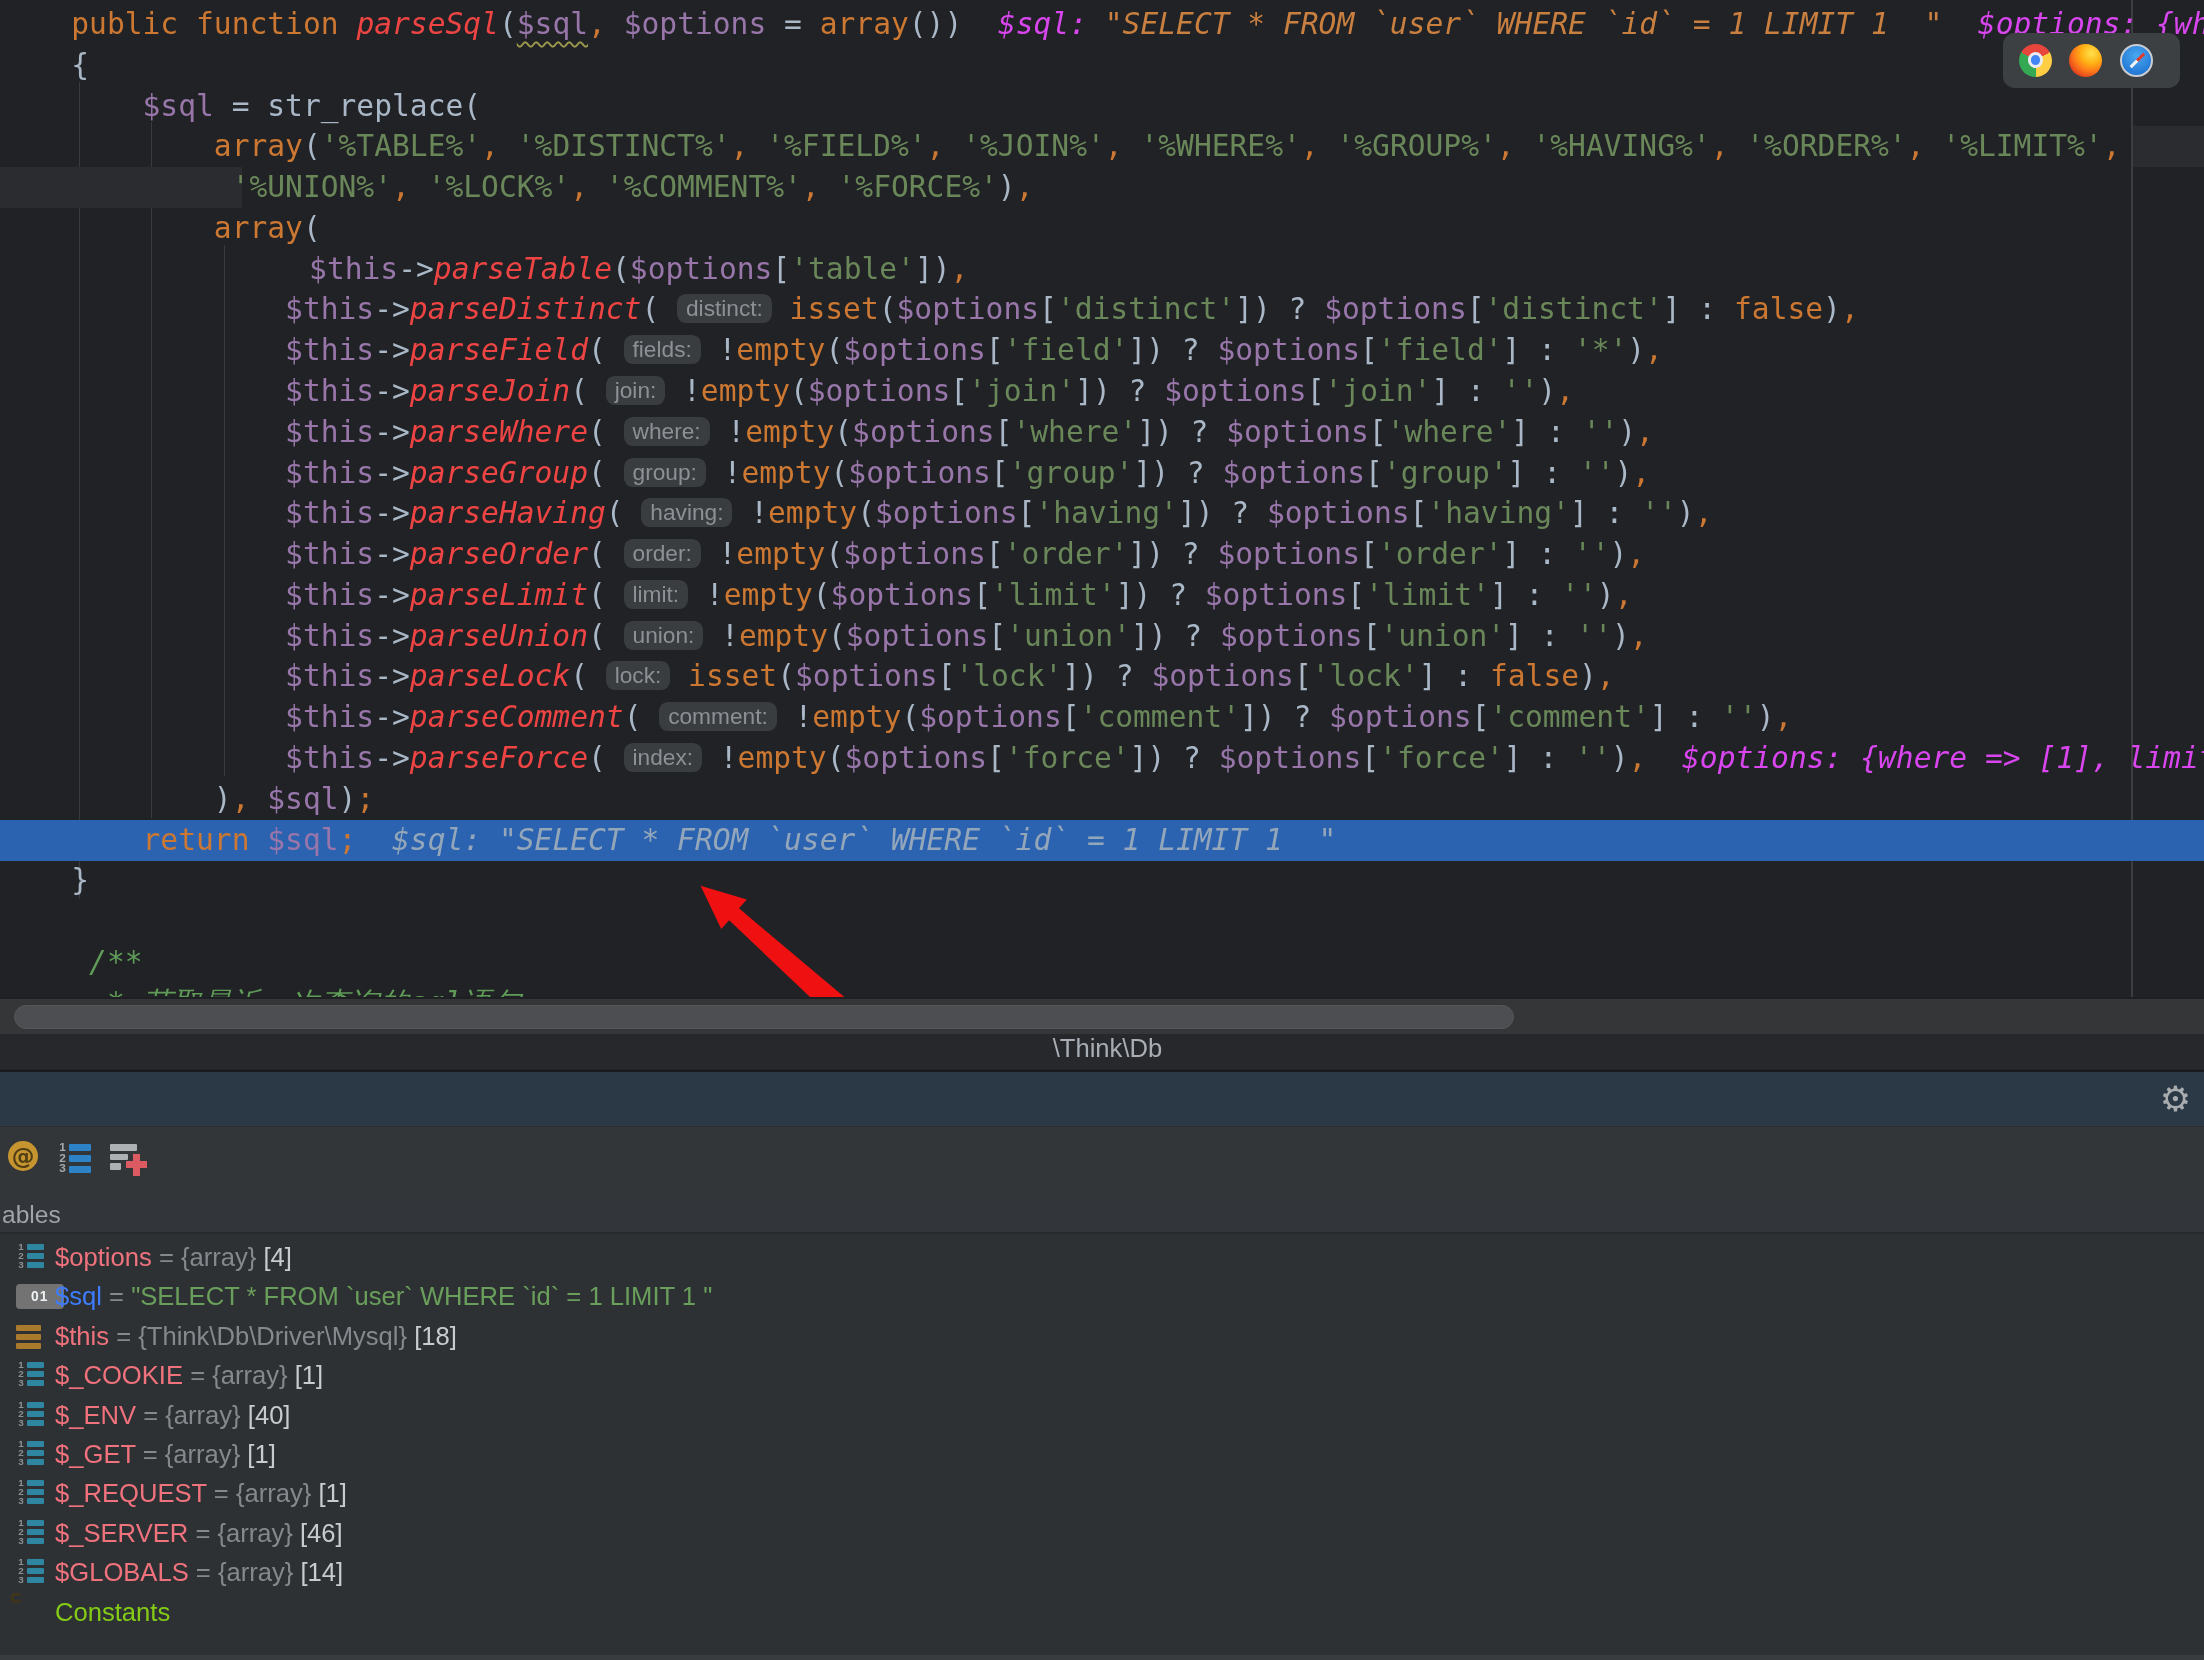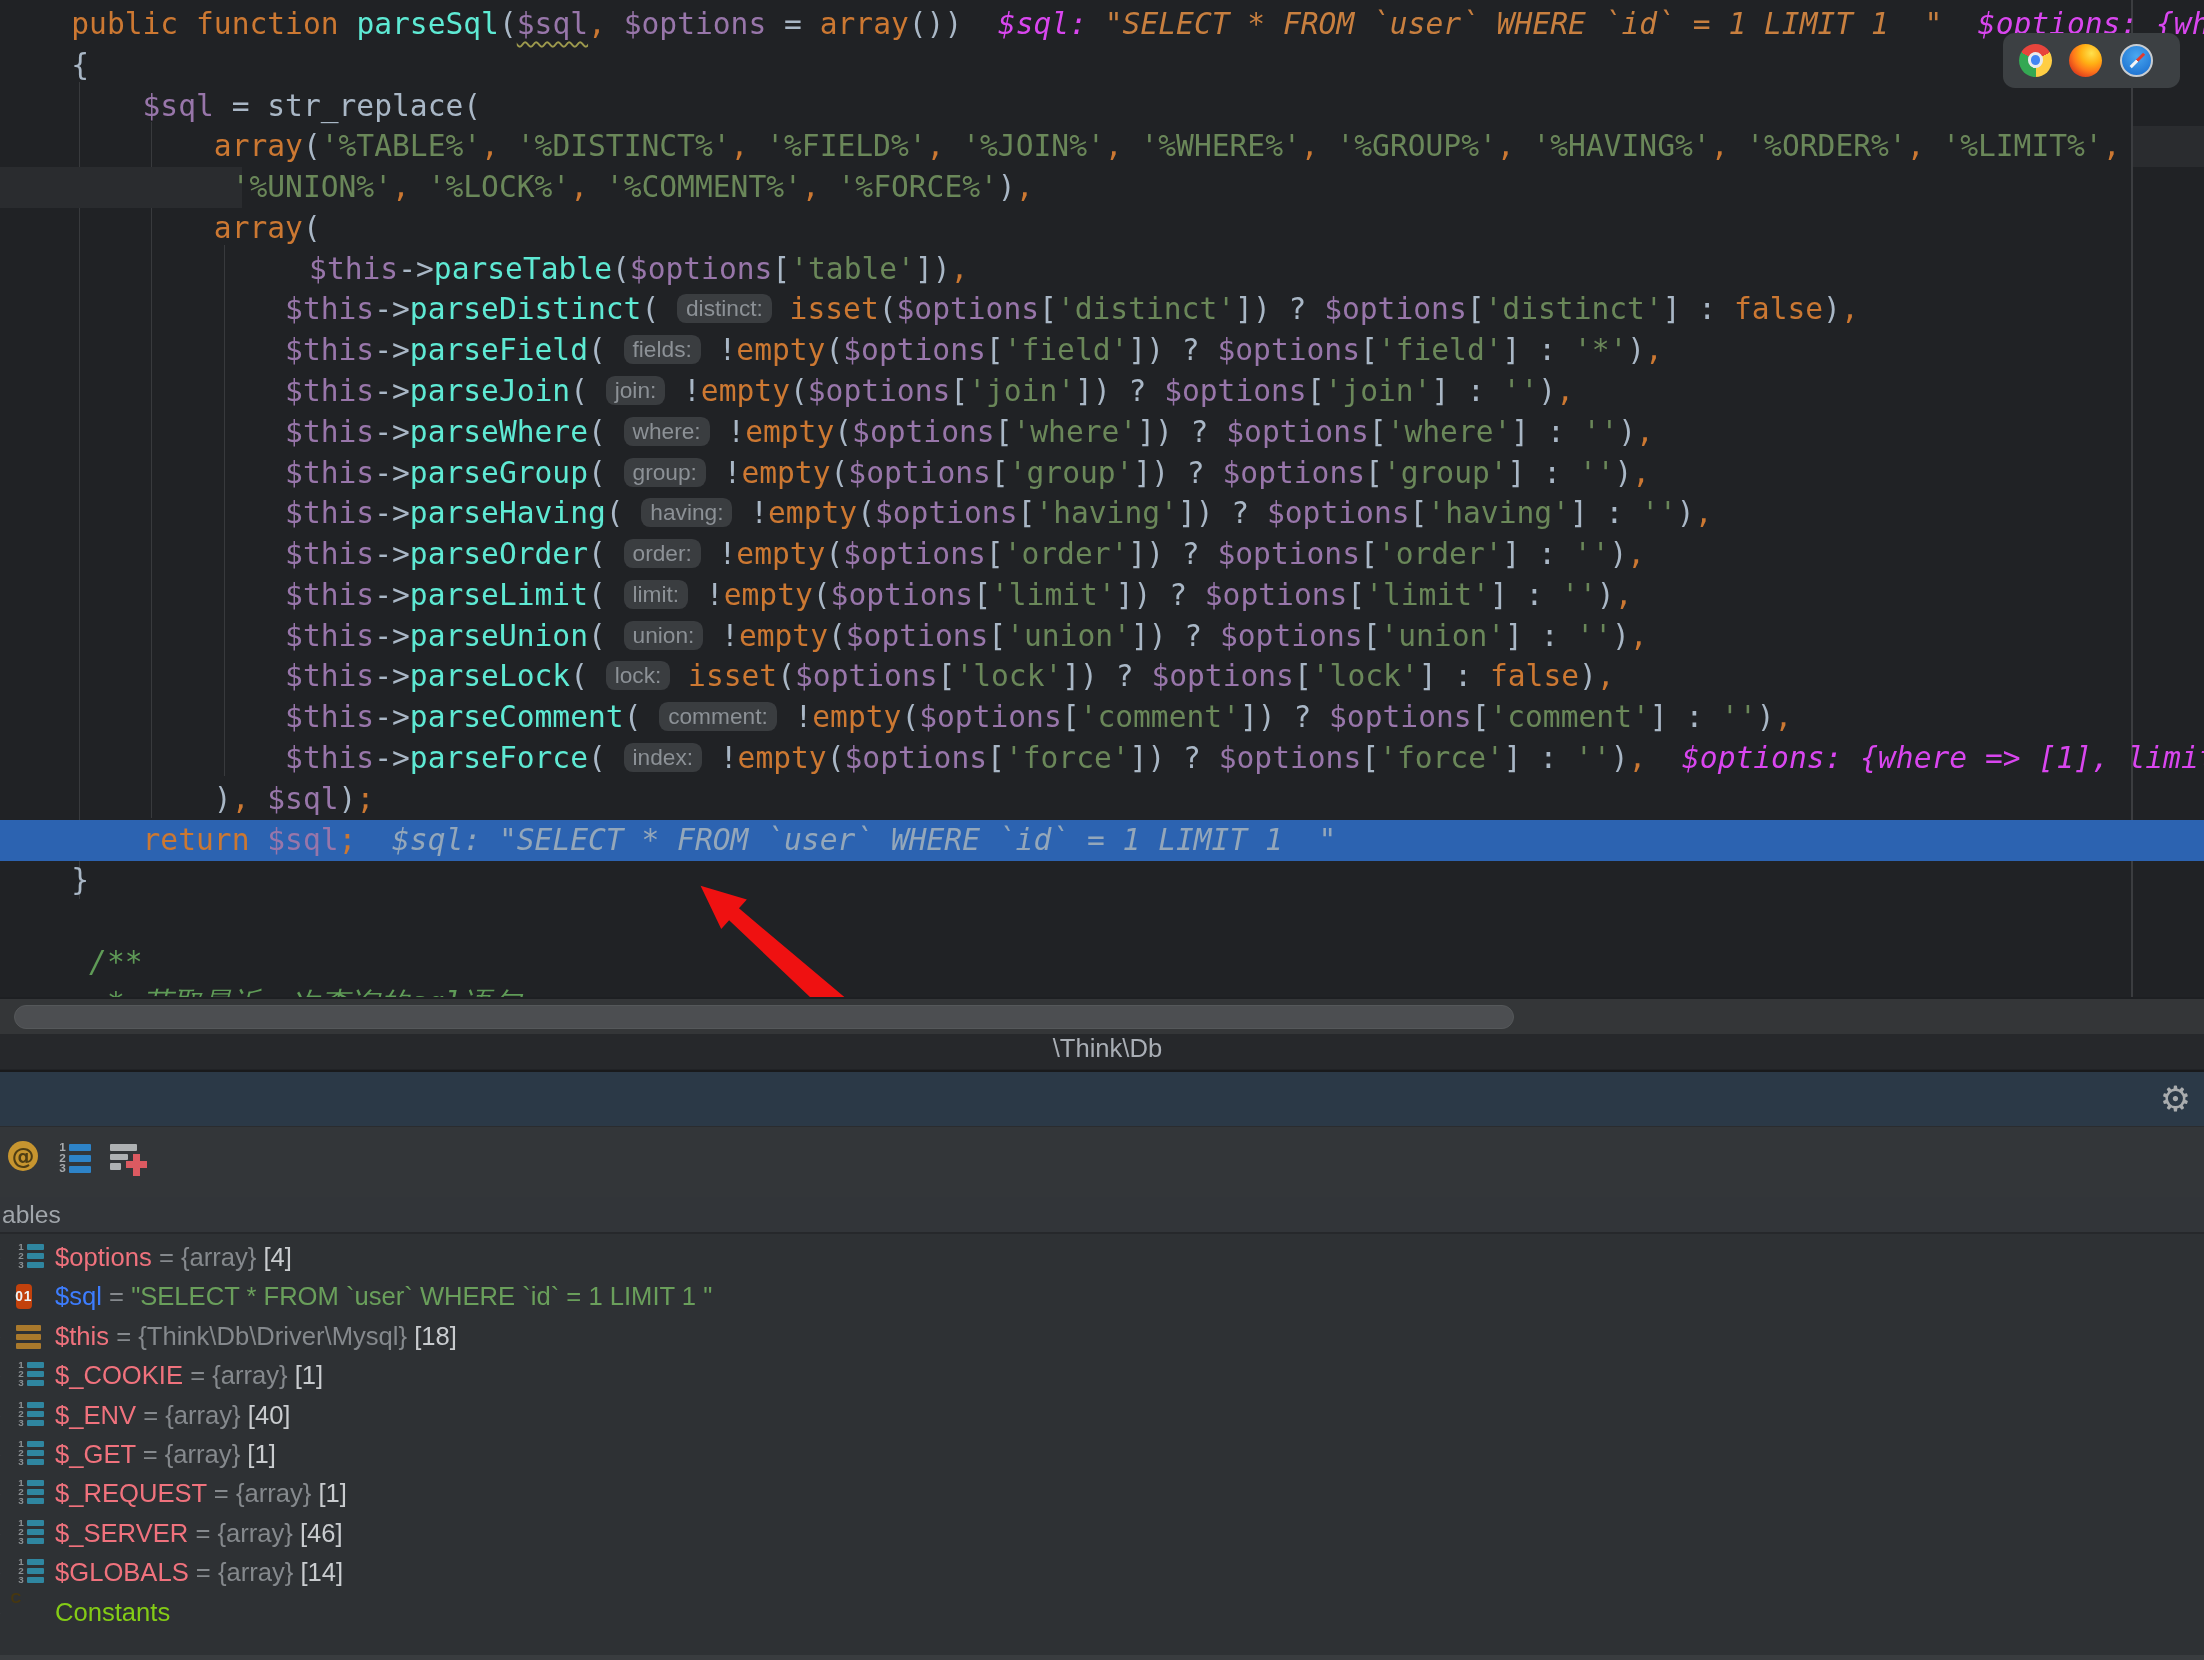--- a/index.html
+++ b/index.html
@@ -6,21 +6,21 @@
   .screen{position:relative;width:2205px;height:1661px;overflow:hidden;background:#202225;font-family:"Liberation Sans",sans-serif;}
   
   .editor{position:absolute;left:0;top:0;width:2205px;height:997px;overflow:hidden;background:#202225;}
   .guide{position:absolute;width:1px;background:#383A3D;}
   .marginline{position:absolute;left:2131px;top:0;width:2px;height:997px;background:#3B3D40;}
   .patch{position:absolute;background:#2A2C2F;}
   #code{position:absolute;inset:0;}
   .cl{position:absolute;left:0;width:2205px;height:41px;line-height:41px;white-space:pre;font:29.6px/41px "DejaVu Sans Mono",monospace;color:#A9B7C6;}
   .cl.hl{background:#2C63B1;}
   .tk-kw{color:#CC7832;}
-  .tk-fn{color:#5eead4;}
+  .tk-fn{color:#ef4444;font-style:italic;}
   .tk-var{color:#9876AA;}
   .tk-vw{color:#9876AA;text-decoration:underline wavy #9D9A4D;text-decoration-thickness:2px;text-underline-offset:6.9px;}
   .tk-str{color:#6A8759;}
   .tk-pl{color:#A9B7C6;}
   .tk-pn{color:#CC7832;}
   .tk-hg{color:#d946ef;font-style:italic;}
   .tk-ho{color:#C87F3F;font-style:italic;}
   .tk-hb{color:#94A7BA;font-style:italic;}
   .tk-cm{color:#5F9B57;font-style:italic;}
   .tk-pill{display:inline-block;font:500 22.7px "Liberation Sans",sans-serif;color:#8C9196;background:#3A3D40;border-radius:8.9px;padding:3px 8.9px;line-height:1;transform:translateY(-3px);}
@@ -65,21 +65,21 @@
   .vtext{position:absolute;left:55px;top:0;height:39px;line-height:39px;font-size:25.6px;white-space:pre;color:#85898D;}
   .nm-pink{color:#F0727D;}
   .nm-blue{color:#3D7DFE;}
   .nm-plain{color:#84cc16;}
   .vtype{color:#85898D;}
   .vcount{color:#C9CCCF;}
   .vval{color:#6A9F5B;}
   .ia{display:grid;grid-template-columns:7.9px 17.7px;grid-auto-rows:6.9px;gap:2px 3px;align-items:center;margin-top:1px;}
   .ia i{font:600 9.9px "Liberation Sans",sans-serif;font-style:normal;color:#8B9094;line-height:6.9px;text-align:right;}
   .ia b{height:5.9px;width:17.7px;background:#2F86A0;border-radius:1px;}
-  .is{width:16px;height:25.6px;margin-top:2px;border-radius:3.9px;background:#c2410c;color:#EDF2F4;font:700 13.8px "Liberation Sans",sans-serif;display:flex;align-items:center;justify-content:center;letter-spacing:1px;}
+  .is{width:48px;height:25.6px;margin-top:2px;border-radius:3.9px;background:#737373;color:#EDF2F4;font:700 13.8px "Liberation Sans",sans-serif;display:flex;align-items:center;justify-content:center;letter-spacing:1px;}
   .io{width:25.6px;height:24.6px;margin-top:3px;display:flex;flex-direction:column;gap:3px;}
   .io b{height:5.9px;width:25.6px;background:#A9792C;border-radius:1px;}
   .ic{position:relative;width:27.6px;height:27.6px;}
   .ic .dm{position:absolute;inset:3px;transform:rotate(45deg);background:#BE8E2D;border-radius:3px;}
   .ic .c{position:absolute;inset:0;display:flex;align-items:center;justify-content:center;font:700 14.8px "Liberation Sans",sans-serif;color:#463711;}
   .bottomstrip{position:absolute;left:0;top:1655px;width:2205px;height:5.9px;background:#393C3F;}
 </style>
 </head>
 <body>
 

